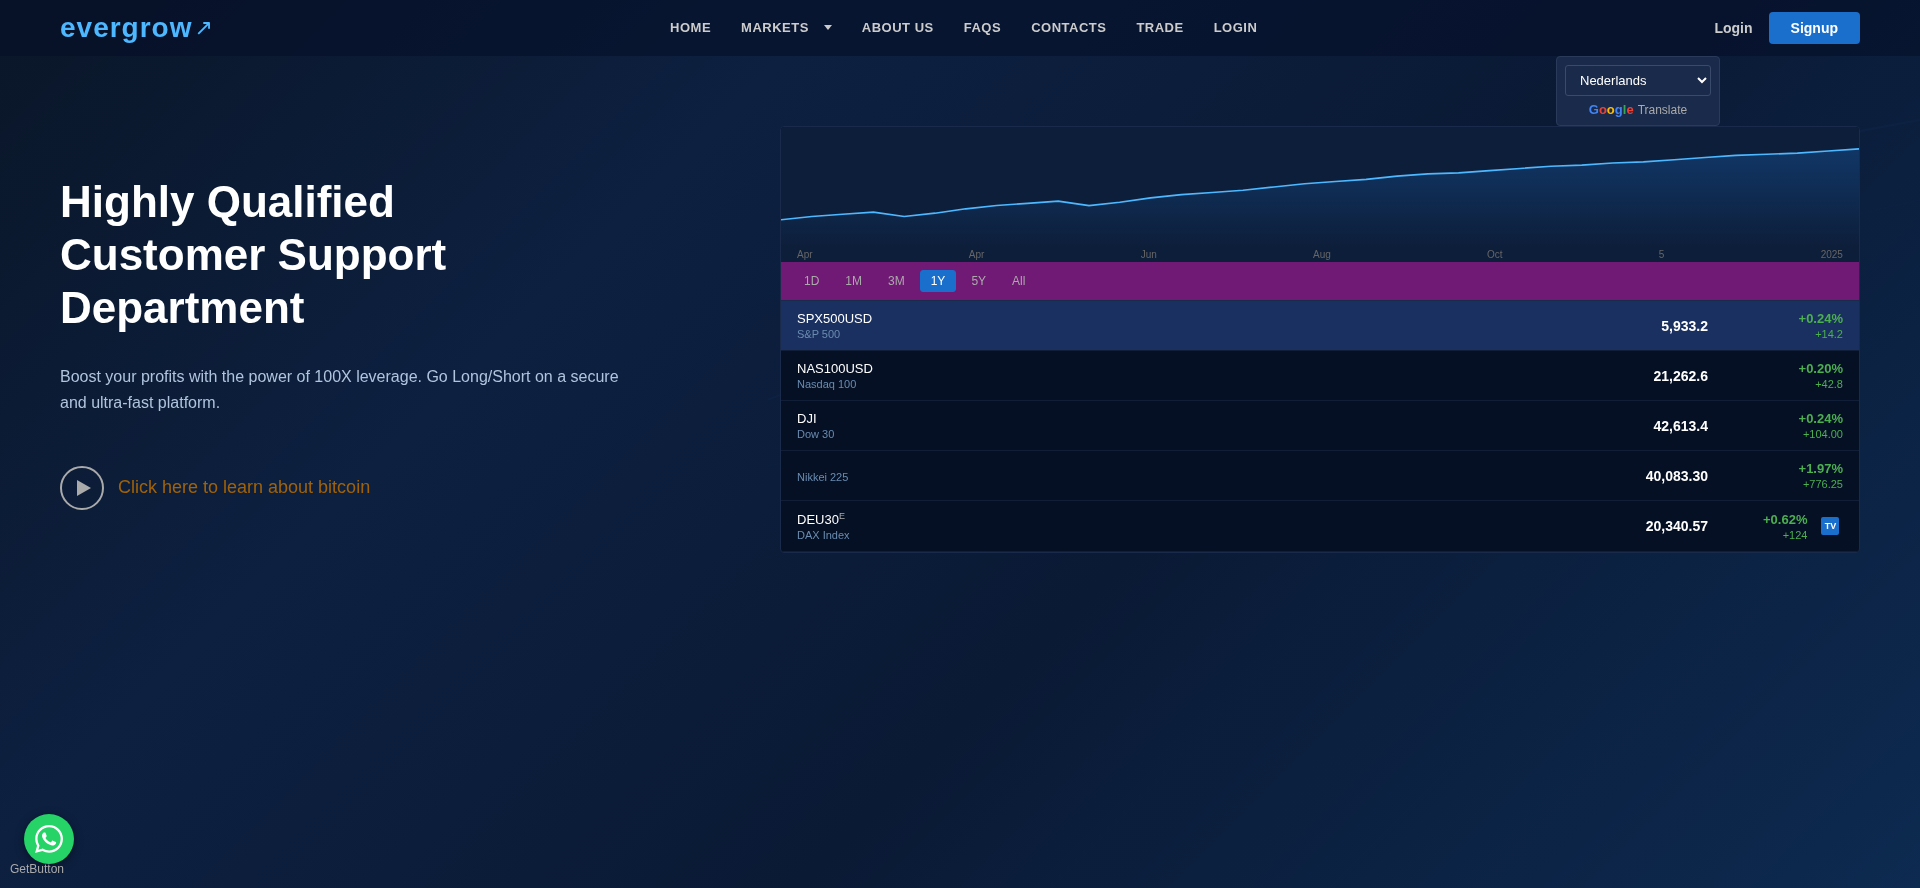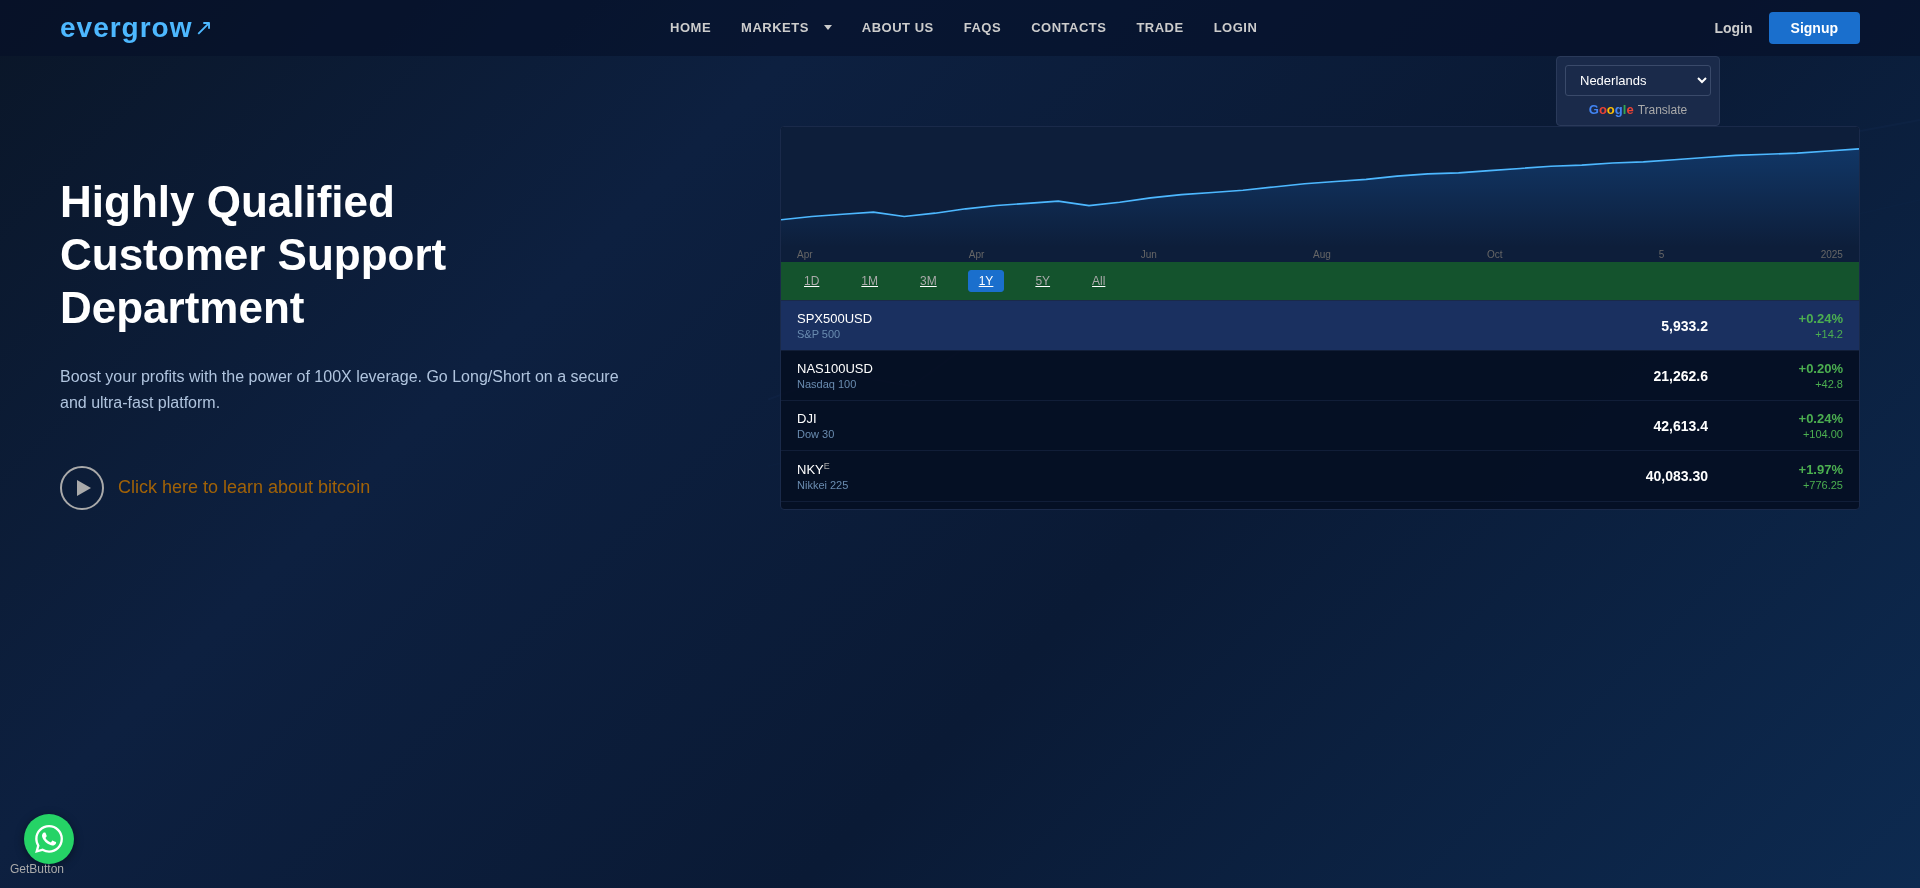--- a/index.html
+++ b/index.html
@@ -266,25 +266,24 @@
       justify-content: space-between;
       padding: 2px 16px;
       background: #0d1e3a;
       font-size: 10px;
       color: #666;
     }
 
     
     .time-periods {
       display: flex;
-      gap: 20px;
+      gap: 4px;
       padding: 8px 12px;
-      background: #14532d;
+      background: #701a75;
       border-bottom: 1px solid #1a2a4a;
-      text-decoration: underline;
     }
 
     .time-btn {
       padding: 3px 10px;
       font-size: 12px;
       color: #aaa;
       background: transparent;
       border: 1px solid transparent;
       border-radius: 3px;
       cursor: pointer;
@@ -543,32 +542,45 @@
       </div>
       <div class="instrument-price">42,613.4</div>
       <div class="instrument-change">
         <div class="change-pct">+0.24%</div>
         <div class="change-abs">+104.00</div>
       </div>
     </div>
 
     <div class="instrument-row">
       <div class="instrument-info">
-        <div class="instrument-name">
-          <span>NKY</span><span class="superscript">E</span>
-        </div>
         <div class="instrument-sub">Nikkei 225</div>
       </div>
       <div class="instrument-price">40,083.30</div>
       <div class="instrument-change">
         <div class="change-pct">+1.97%</div>
         <div class="change-abs">+776.25</div>
       </div>
     </div>
 
+    <div class="instrument-row">
+      <div class="instrument-info">
+        <div class="instrument-name">
+          <span>DEU30</span><span class="superscript">E</span>
+        </div>
+        <div class="instrument-sub">DAX Index</div>
+      </div>
+      <div class="instrument-price">20,340.57</div>
+      <div class="instrument-change" style="display:flex;align-items:center;gap:6px;">
+        <div>
+          <div class="change-pct">+0.62%</div>
+          <div class="change-abs">+124</div>
+        </div>
+        <div class="tv-badge">TV</div>
+      </div>
+    </div>
 
   </div>
 </div>
 
 <div class="whatsapp-btn">
   <svg width="28" height="28" viewBox="0 0 24 24" fill="white">
     <path d="M17.472 14.382c-.297-.149-1.758-.867-2.03-.967-.273-.099-.471-.148-.67.15-.197.297-.767.966-.94 1.164-.173.199-.347.223-.644.075-.297-.15-1.255-.463-2.39-1.475-.883-.788-1.48-1.761-1.653-2.059-.173-.297-.018-.458.13-.606.134-.133.298-.347.446-.52.149-.174.198-.298.298-.497.099-.198.05-.371-.025-.52-.075-.149-.669-1.612-.916-2.207-.242-.579-.487-.5-.669-.51-.173-.008-.371-.01-.57-.01-.198 0-.52.074-.792.372-.272.297-1.04 1.016-1.04 2.479 0 1.462 1.065 2.875 1.213 3.074.149.198 2.096 3.2 5.077 4.487.709.306 1.262.489 1.694.625.712.227 1.36.195 1.871.118.571-.085 1.758-.719 2.006-1.413.248-.694.248-1.289.173-1.413-.074-.124-.272-.198-.57-.347m-5.421 7.403h-.004a9.87 9.87 0 01-5.031-1.378l-.361-.214-3.741.982.998-3.648-.235-.374a9.86 9.86 0 01-1.51-5.26c.001-5.45 4.436-9.884 9.888-9.884 2.64 0 5.122 1.03 6.988 2.898a9.825 9.825 0 012.893 6.994c-.003 5.45-4.437 9.884-9.885 9.884m8.413-18.297A11.815 11.815 0 0012.05 0C5.495 0 .16 5.335.157 11.892c0 2.096.547 4.142 1.588 5.945L.057 24l6.305-1.654a11.882 11.882 0 005.683 1.448h.005c6.554 0 11.89-5.335 11.893-11.893a11.821 11.821 0 00-3.48-8.413z"></path>
   </svg>
 </div>
 <div class="whatsapp-label">GetButton</div>

